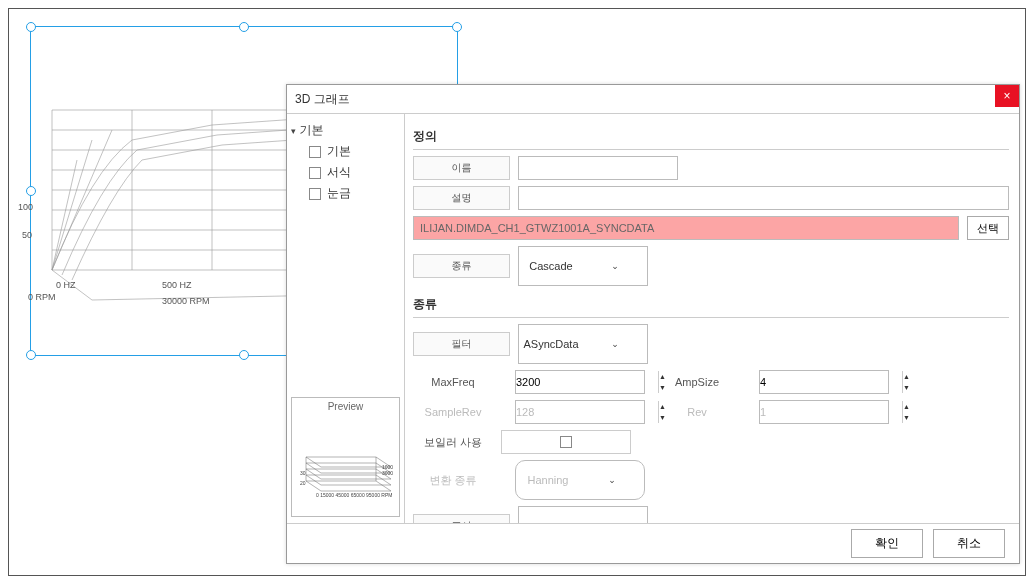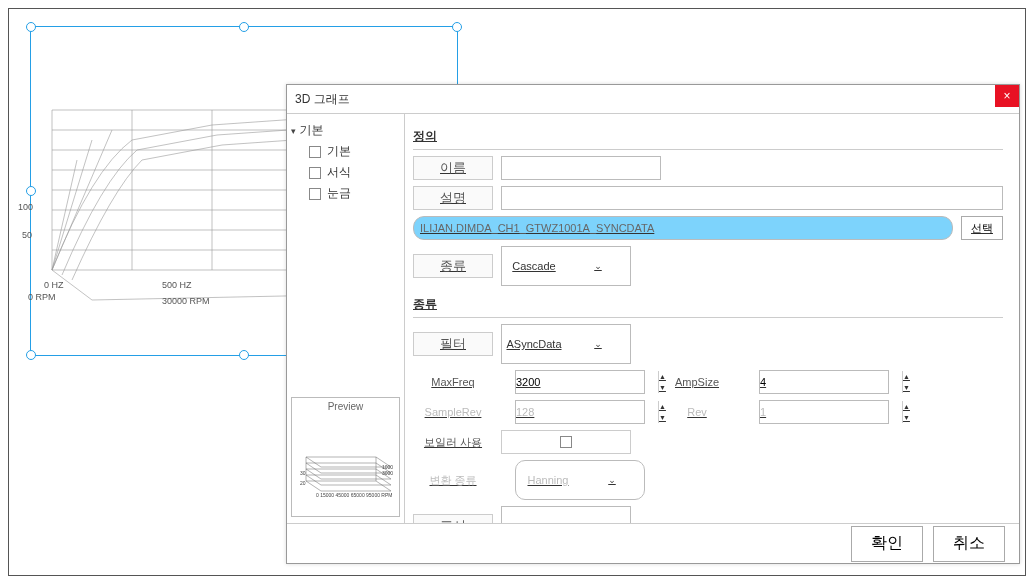--- a/index.html
+++ b/index.html
@@ -32,53 +32,53 @@
 .tree-caret { font-size: 9px; color: #444; }
 .tree-item { display: flex; align-items: center; gap: 6px; padding: 2px 0 2px 18px; font-size: 12px; }
 .tree-check { width: 12px; height: 12px; border: 1px solid #888; background: #fff; }
 
 
 .preview { margin-top: auto; border: 1px solid #bbb; height: 120px; display: flex; flex-direction: column; }
 .preview-title { text-align: center; font-size: 10px; color: #666; padding: 3px 0; }
 .preview-body { flex: 1; display: flex; align-items: center; justify-content: center; }
 
 
-.form-panel { flex: 1; position: relative; overflow-y: auto; padding: 6px 16px 6px 8px; font-size: 12px; color: #333; text-decoration: underline; }
+.form-panel { flex: 1; position: relative; overflow-y: auto; padding: 6px 10px 6px 8px; font-size: 12px; color: #333; }
 .form-panel::-webkit-scrollbar { width: 14px; }
 .form-panel::-webkit-scrollbar-track { background: #f0f0f0; }
 .form-panel::-webkit-scrollbar-thumb { background: #c0c0c0; }
 
 .section-title { font-size: 12px; font-weight: bold; padding: 4px 0; border-bottom: 1px solid #ccc; margin-bottom: 6px; margin-top: 4px; }
 .form-row { display: flex; align-items: center; gap: 8px; margin-bottom: 6px; }
 .form-row.two { gap: 12px; }
-.lbl-box { width: 80px; height: 24px; border: 1px solid #ccc; background: #fafafa; display: flex; align-items: center; justify-content: center; font-size: 13px; color: #555; }
+.lbl-box { width: 97px; height: 24px; border: 1px solid #ccc; background: #fafafa; display: flex; align-items: center; justify-content: center; font-size: 10px; color: #555; }
 .lbl-plain { width: 80px; height: 24px; display: flex; align-items: center; justify-content: center; font-size: 11px; color: #555; }
 .txt-input { height: 24px; border: 1px solid #bbb; padding: 0 6px; font-size: 11px; background: #fff; }
 .txt-input.w160 { width: 160px; }
 .txt-input.wfull { flex: 1; }
-.txt-input.readonly { background: #7dd3fc; color: #666; border-radius: 11px; }
+.txt-input.readonly { background: #fca5a5; color: #666; }
 .btn-small { height: 24px; width: 42px; border: 1px solid #aaa; background: #fff; font-size: 11px; cursor: pointer; }
 
 .combo { height: 40px; width: 130px; border: 1px solid #bbb; display: flex; align-items: center; position: relative; background: #fff; }
 .combo span { flex: 1; text-align: center; font-size: 11px; }
 .combo .caret { width: 18px; text-align: center; font-size: 9px; color: #444; }
 .combo.disabled { color: #bbb; border-radius: 10px; }
 
 .spin { height: 24px; width: 130px; border: 1px solid #bbb; display: flex; align-items: center; background: #fff; }
 .spin input { flex: 1; border: none; text-align: left; font-size: 11px; outline: none; background: transparent; }
 .spin .spinbtns { width: 16px; height: 100%; display: flex; flex-direction: column; border-left: 1px solid #ccc; }
 .spin .spinbtns div { flex: 1; display: flex; align-items: center; justify-content: center; font-size: 7px; cursor: pointer; }
 .spin.disabled input { color: #bbb; }
 
 .checkbox-cell { width: 130px; height: 24px; border: 1px solid #ccc; display: flex; align-items: center; justify-content: center; }
 .checkbox-cell .cb { width: 12px; height: 12px; border: 1px solid #888; background: #fff; }
 
 
 .dlg-footer { height: 40px; border-top: 1px solid #ccc; display: flex; align-items: center; justify-content: flex-end; gap: 10px; padding-right: 14px; }
-.dlg-btn { width: 72px; height: 36px; border: 1px solid #aaa; background: #fff; font-size: 16px; cursor: pointer; }
+.dlg-btn { width: 72px; height: 29px; border: 1px solid #aaa; background: #fff; font-size: 12px; cursor: pointer; }
 
 .pair { display: flex; align-items: center; gap: 22px; }
 </style>
 </head>
 <body>
 
 <div class="canvas-border"></div>
 
 <div class="selection">
   <div class="sel-handle h-tl"></div>
@@ -113,21 +113,21 @@
       <path d="M20,170 Q60,70 100,40 L180,25 L280,18"></path>
       <path d="M30,175 Q70,80 105,50 L185,35 L285,28"></path>
       <path d="M40,180 Q80,90 110,60 L190,45 L290,38"></path>
       <line x1="20" y1="170" x2="45" y2="60"></line>
       <line x1="20" y1="170" x2="60" y2="40"></line>
       <line x1="20" y1="170" x2="80" y2="30"></line>
     </g>
   </svg>
   <div class="ctick" style="left:-14px;top:102px">100</div>
   <div class="ctick" style="left:-10px;top:130px">50</div>
-  <div class="ctick" style="left:12px;top:180px">0 HZ</div>
+  <div class="ctick" style="left:24px;top:180px">0 HZ</div>
   <div class="ctick" style="left:130px;top:180px">500 HZ</div>
   <div class="ctick" style="left:-4px;top:192px">0 RPM</div>
   <div class="ctick" style="left:130px;top:196px">30000 RPM</div>
 </div>
 
 <div class="dialog">
   <div class="dlg-title">
     <span>3D 그래프</span>
     <div class="dlg-close">
       <span>×</span>

